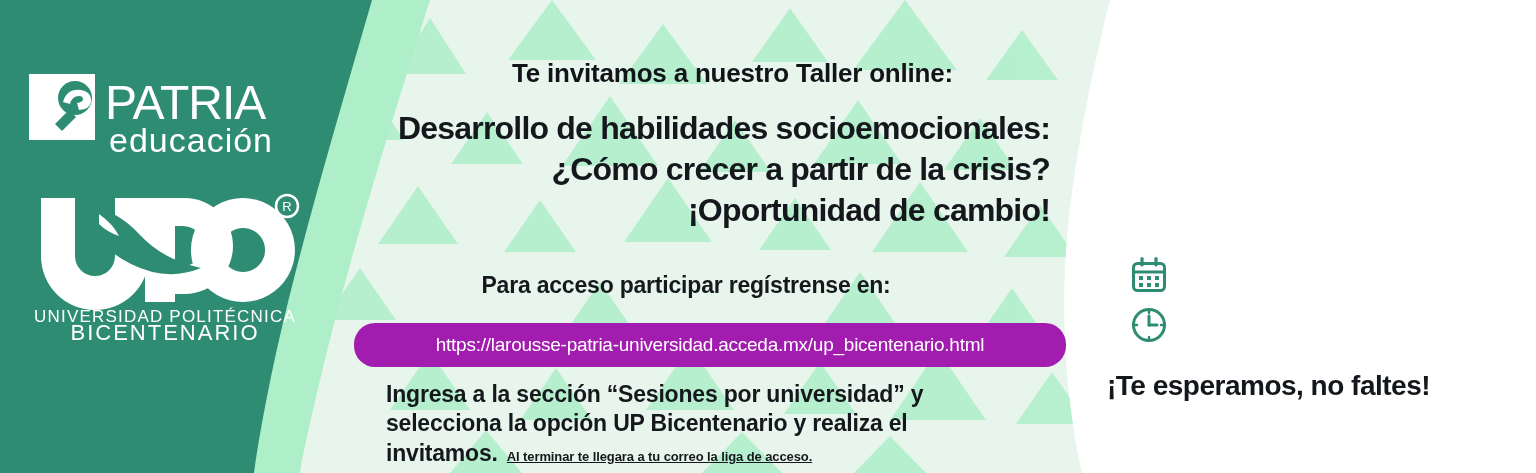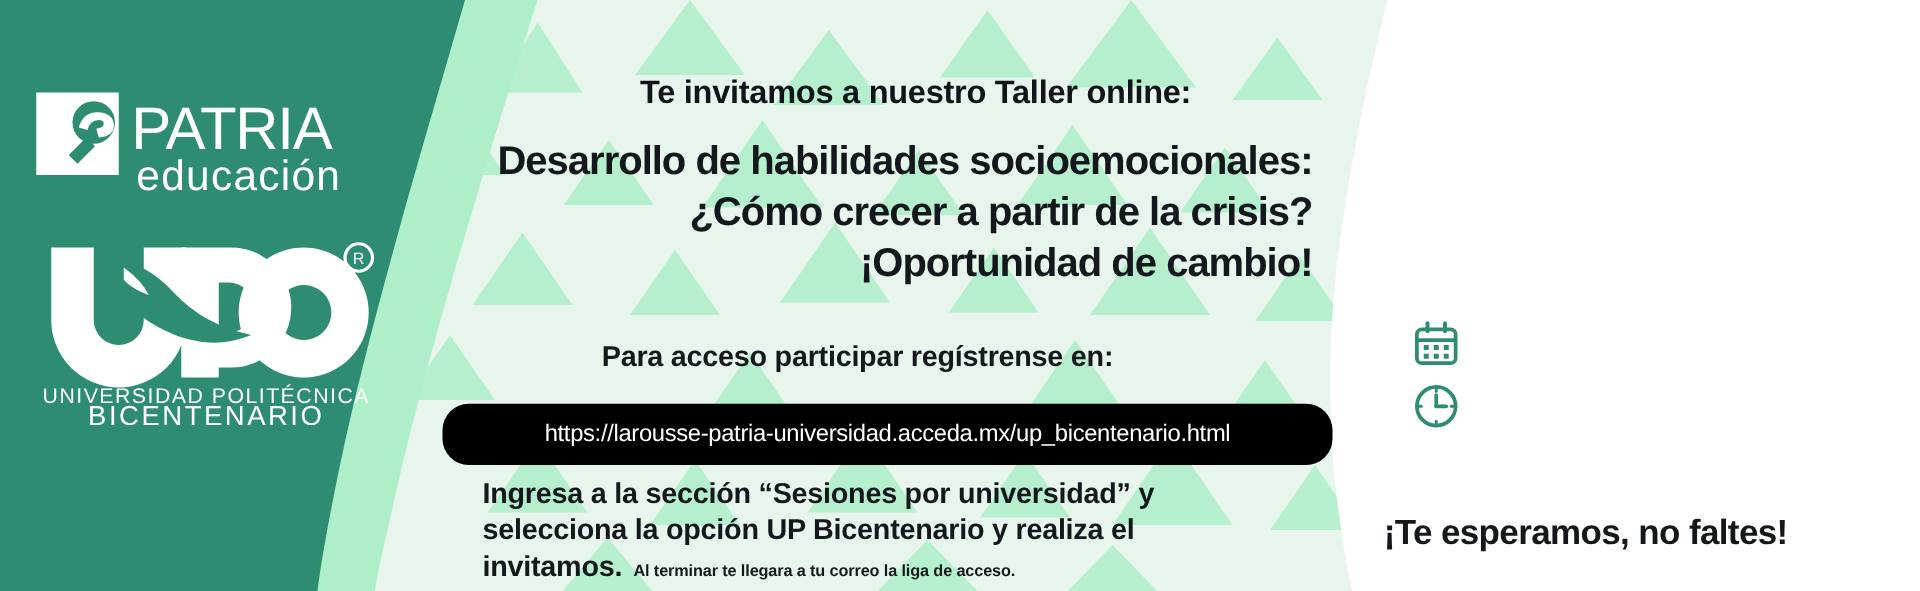--- a/index.html
+++ b/index.html
@@ -55,41 +55,41 @@
     white-space:nowrap;
   }
   .subcall {
     position:absolute; left:0; top:236px; width:700px;
     text-align:center;
     font-size:23px; font-weight:bold; color:#15191d;
     letter-spacing:-0.2px; white-space:nowrap;
   }
   #url-pill {
     position:absolute; left:18px; top:287px;
-    width:712px; height:49px;
-    background:#000000; border-radius:21px;
+    width:712px; height:44px;
+    background:#a21caf; border-radius:21px;
     display:flex; align-items:center; justify-content:center;
     box-sizing:border-box;
   }
   #url-pill .url-text {
     color:#ffffff; font-size:19px; font-weight:normal;
     letter-spacing:-0.25px; white-space:nowrap;
   }
   .instructions {
     position:absolute; left:50px; top:344px; width:660px;
   }
   .instructions .ln {
     display:block;
     font-size:23px; font-weight:bold; color:#14181c;
     line-height:1.28; letter-spacing:-0.2px; white-space:nowrap;
   }
   .instructions .ln.last { display:flex; align-items:baseline; gap:9px; }
   .instructions .fineprint {
     font-size:13px; font-weight:bold; color:#14181c;
-    letter-spacing:-0.1px; white-space:nowrap;
+    letter-spacing:-0.1px; white-space:nowrap;text-decoration:underline;
   }
 
   
   #right {
     position:absolute; left:1095px; top:0;
     width:441px; height:473px; z-index:6;
   }
   .info-row {
     position:absolute; left:34px;
     display:flex; align-items:center; gap:14px;
@@ -98,21 +98,21 @@
   #row-date { top:255px; }
   #row-time { top:305px; }
   .info-row .info-text {
     font-size:33px; font-weight:bold; color:#2E8C72;
     letter-spacing:-0.7px;
   }
   .info-icon { width:40px; height:40px; flex:0 0 40px; }
   #closing {
     position:absolute; left:12px; top:370px;
     font-size:28px; font-weight:bold; color:#14181c;
-    letter-spacing:-0.5px; white-space:nowrap;margin-top:40px;
+    letter-spacing:-0.5px; white-space:nowrap;
   }
 </style>
 </head>
 <body>
 
 <div id="banner">
 
   <svg class="layer" viewBox="0 0 1536 473" preserveAspectRatio="none">
     <defs>
       <clipPath id="mintClip">

